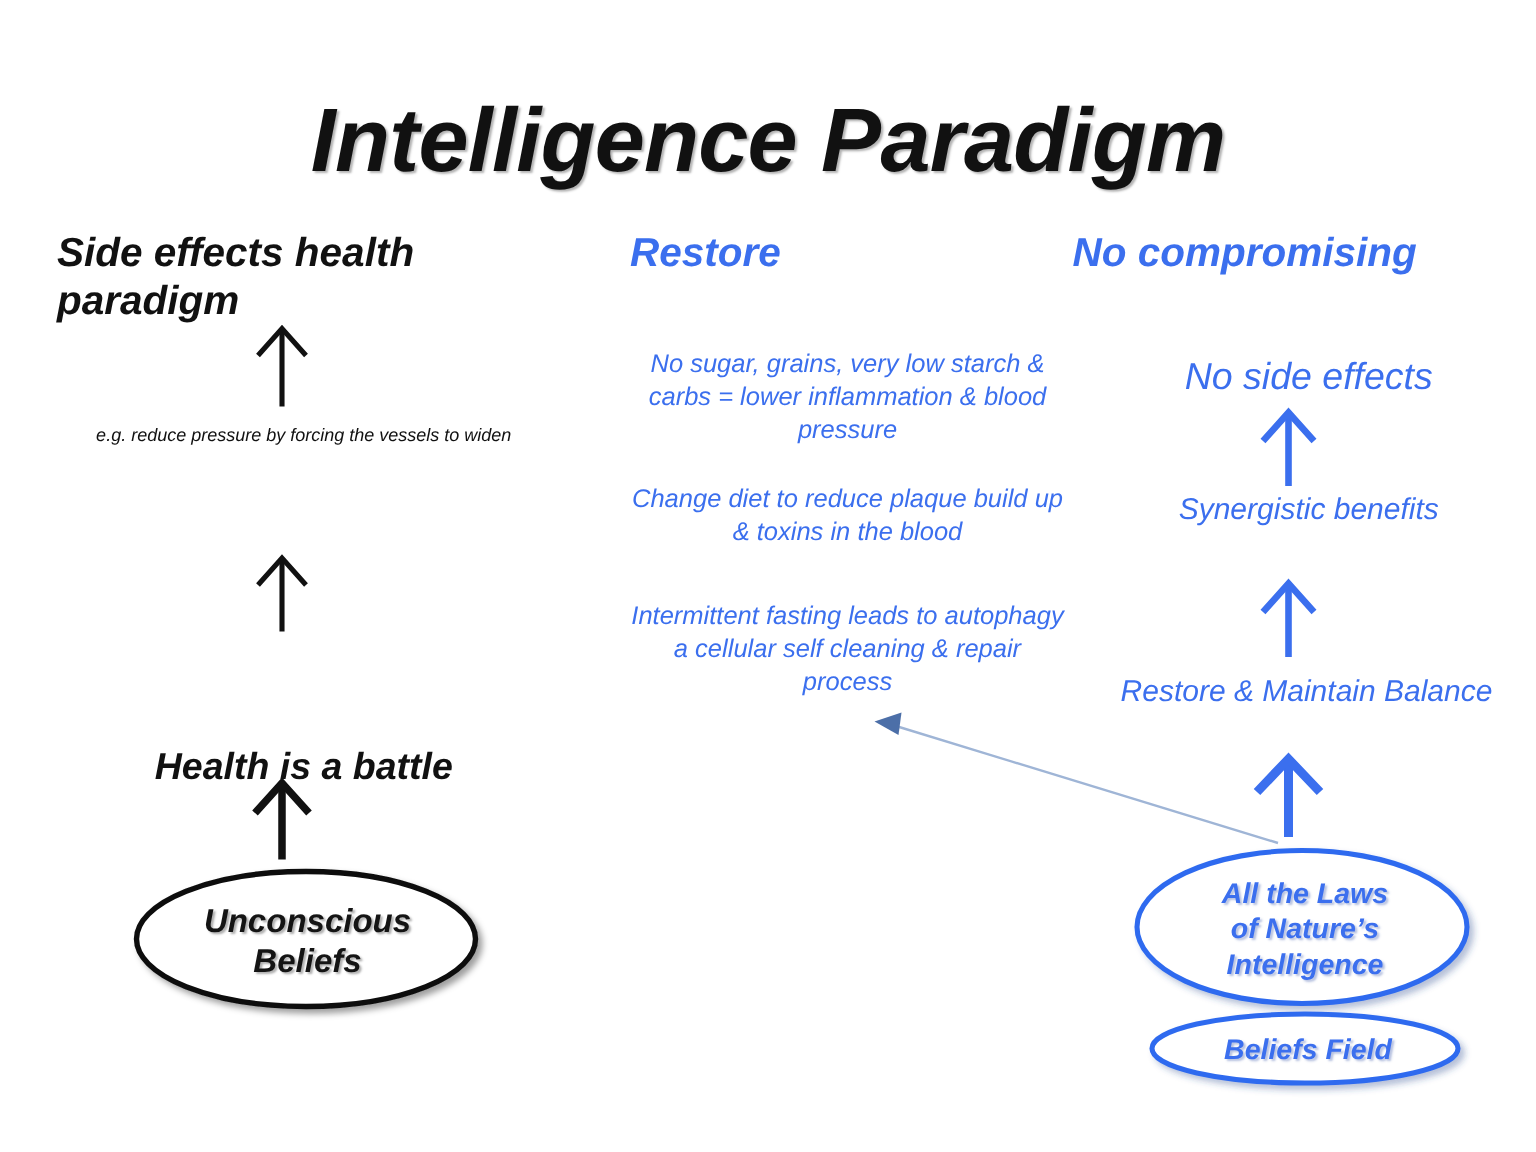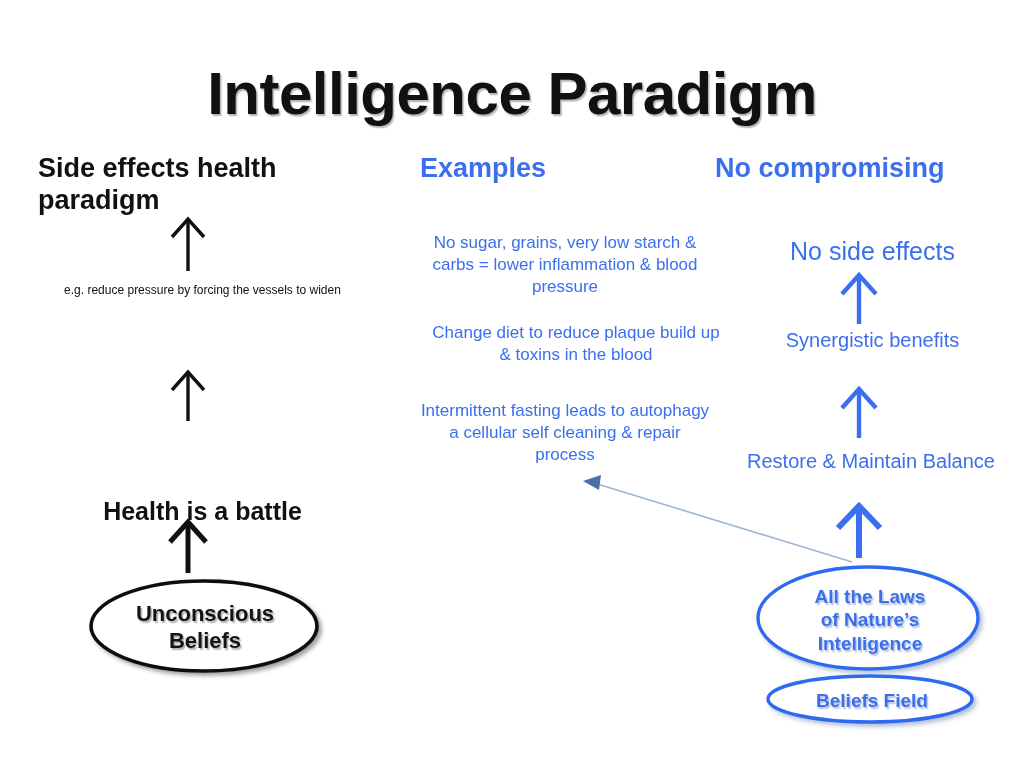--- a/index.html
+++ b/index.html
@@ -16,20 +16,21 @@
     font-family: "Liberation Sans", sans-serif;
     color: #000000;
   }
 
   #slide {
     position: absolute;
     left: 0; top: 0;
     width: 1024px;
     height: 768px;
     background: #ffffff;
+    font-style: italic;
   }
 
   .abs { position: absolute; }
 
   
   #slide-title {
     left: 0;
     top: 62px;
     width: 1024px;
     text-align: center;
@@ -92,21 +93,20 @@
   }
 
   
   #txt-nosugar {
     left: 420px; top: 232px; width: 290px;
     font-size: 17px;
   }
   #txt-changediet {
     left: 420px; top: 322px; width: 290px;
     font-size: 17px;
-    margin-left: 11px;
   }
   #txt-fasting {
     left: 420px; top: 400px; width: 290px;
     font-size: 17px;
   }
 
   
   #txt-nosideeffects {
     left: 730px; top: 235px; width: 285px;
     font-size: 25px;
@@ -179,21 +179,21 @@
 </style>
 </head>
 <body>
 
 <div id="slide">
 
   <div class="abs" id="slide-title">Intelligence Paradigm</div>
 
   <div class="abs col-heading" id="heading-left">Side effects health paradigm</div>
 
-  <div class="abs col-heading" id="heading-middle">Examples</div>
+  <div class="abs col-heading" id="heading-middle">Restore</div>
 
   <div class="abs col-heading" id="heading-right">No compromising</div>
 
   <svg class="abs arrow-svg" id="arrow-l1" width="40" height="58" viewBox="0 0 40 58">
     <path d="M20 56 L20 6" stroke="#111111" stroke-width="3.4" fill="none"></path>
     <path d="M4 22 L20 4 L36 22" stroke="#111111" stroke-width="3.4" fill="none" stroke-linecap="butt" stroke-linejoin="miter"></path>
   </svg>
 
   <div class="abs node black" id="txt-reduce-pressure">e.g. reduce pressure by forcing the vessels to widen</div>
 

